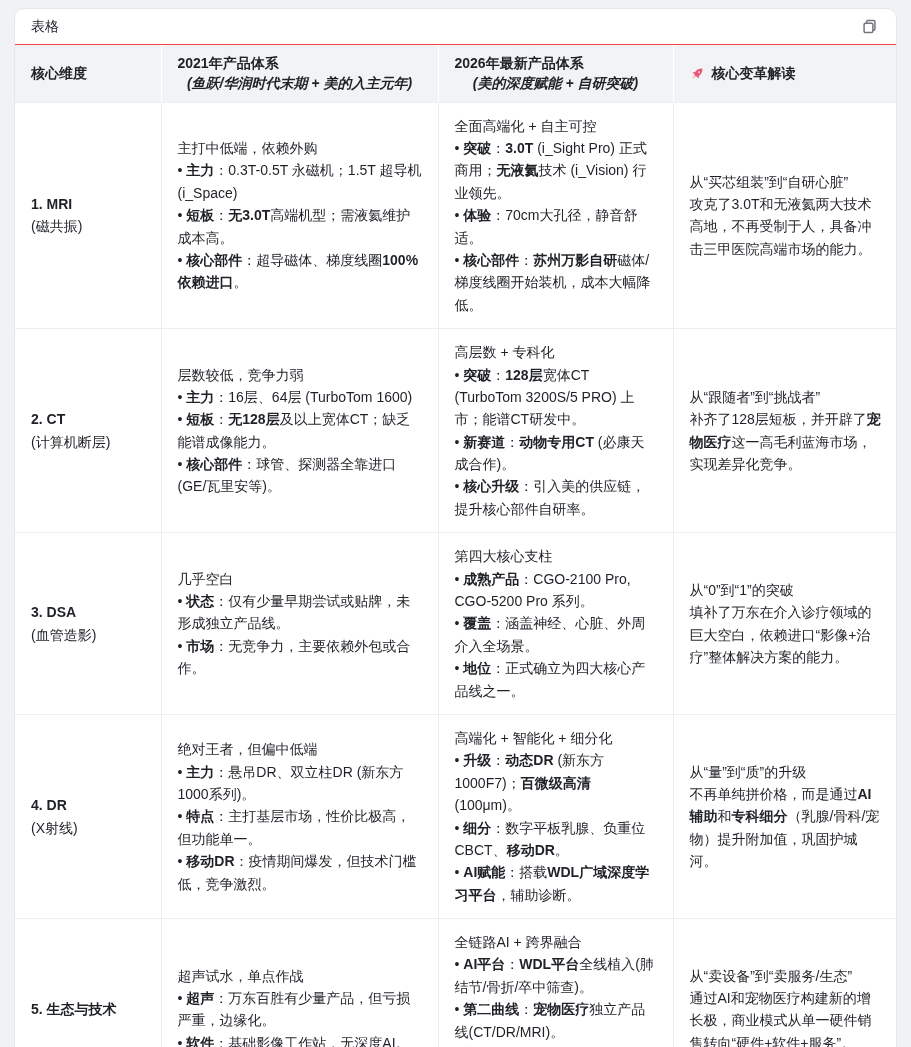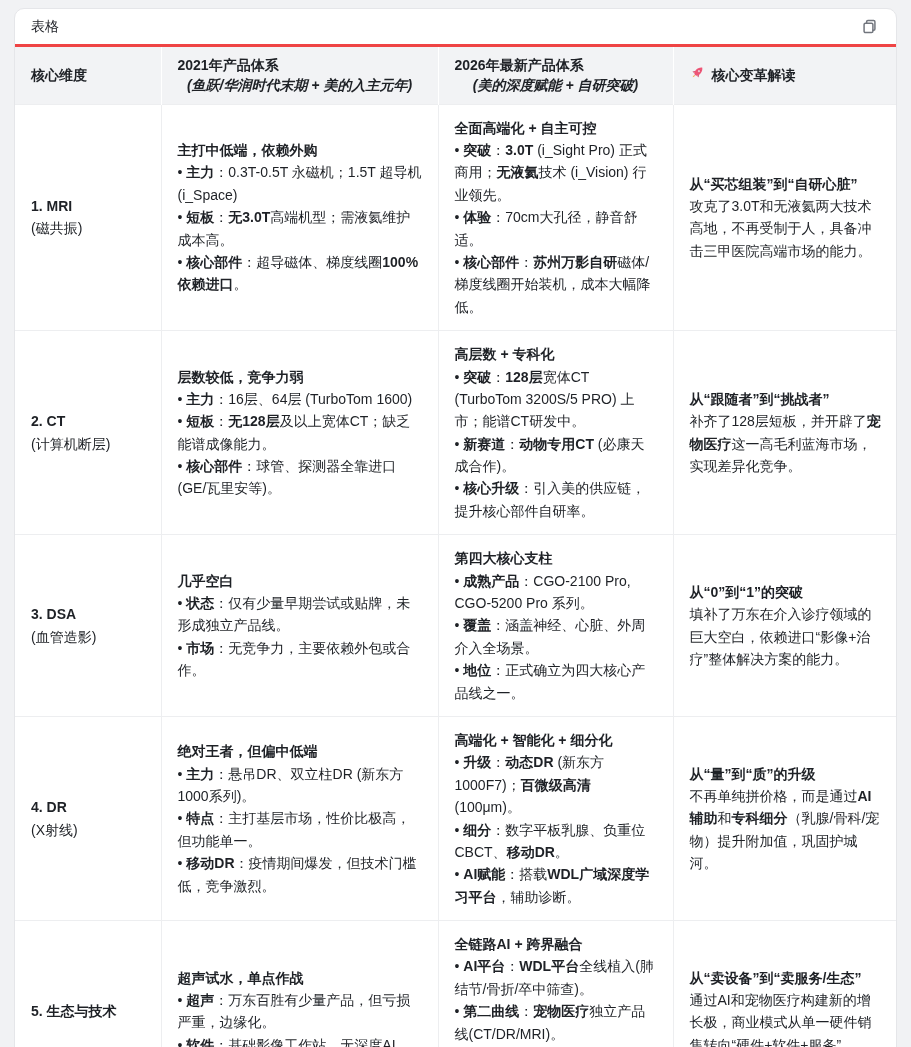--- a/index.html
+++ b/index.html
@@ -2,36 +2,36 @@
 <html><head>
 <meta charset="utf-8">
 <style>
   * { box-sizing: border-box; }
   html,body { margin:0; padding:0; background:#f1f2f4;
     font-family:"Liberation Sans","DejaVu Sans",sans-serif; }
   .page { padding:8px 14px 10px 14px; width:911px; }
   .card { background:#ffffff; border:1px solid #e5e6e9; border-radius:10px;
     width:883px; overflow:hidden; }
   .card-header { display:flex; align-items:center; justify-content:space-between;
-    padding:7px 16px 7px 16px; border-bottom:3px solid #ef4444; }
+    padding:7px 16px 7px 16px; border-bottom:1px solid #ef4444; }
   .card-title { font-size:14px; color:#25272d; }
   .copy-btn { background:none; border:none; padding:2px; cursor:pointer; line-height:0; }
   table { border-collapse:collapse; width:100%; table-layout:fixed;
     font-size:14px; color:#1e2126; }
   thead th { background:#f2f3f5; text-align:left; font-weight:bold;
     padding:8px 16px; vertical-align:middle; line-height:1.45; }
   thead th + th { border-left:1px solid #ffffff; }
   tbody td { padding:12px 16px; vertical-align:middle; line-height:1.6;
     border-top:1px solid #edeef0; }
   tbody td + td { border-left:1px solid #edeef0; }
   .hline { white-space:normal; }
   .it { font-style:italic;text-align:center; }
-  .hdr-iconline { display:flex; align-items:flex-start; gap:7px; }
+  .hdr-iconline { display:flex; align-items:center; gap:7px; }
   .dim-title { font-weight:bold; }
-  .cell-title { font-weight:bold; }
+  .cell-title { font-weight:normal; }
   .bullet, .interp-body { font-weight:normal; }
   strong { font-weight:bold; }
 </style>
 </head>
 <body>
 
 <div class="page">
   <div class="card">
     <div class="card-header">
       <span class="card-title">表格</span>

